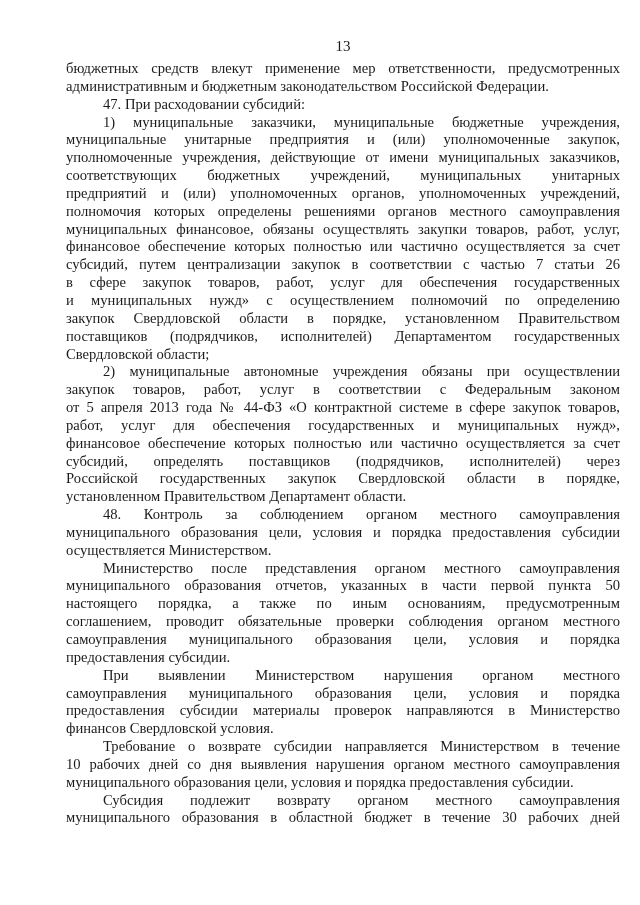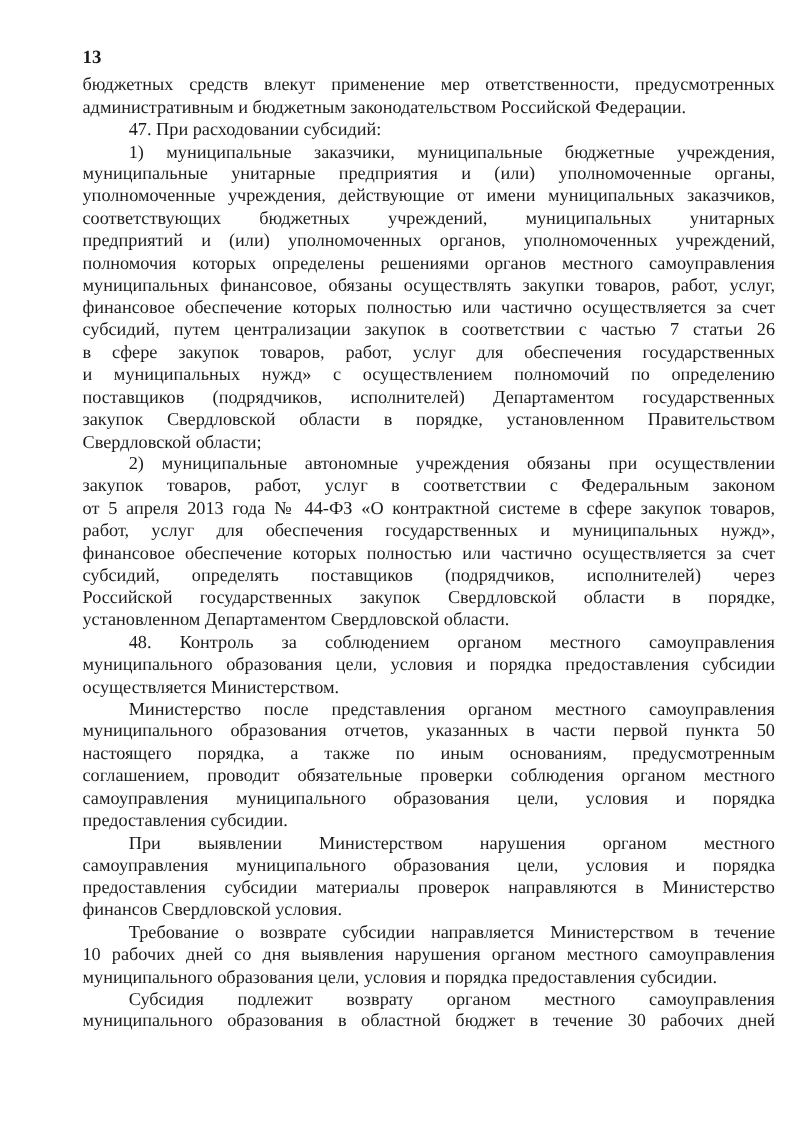--- a/index.html
+++ b/index.html
@@ -14,24 +14,23 @@
     background: #ffffff;
     overflow: hidden;
     font-family: "Liberation Serif", "DejaVu Serif", serif;
     color: #1b1b1b;
   }
   .pageno {
     position: absolute;
     top: 37px;
     left: 66px;
     width: 554px;
-    text-align: left;
+    text-align: center;
     font-size: 15px;
     line-height: 18px;
-    font-weight: bold;
   }
   .content {
     position: absolute;
     top: 60px;
     left: 66px;
     width: 554px;
     font-size: 14.6px;
     line-height: 17.85px;
   }
   .para { margin: 0; }
@@ -54,43 +53,43 @@
   <div class="content" id="content">
       <div class="para">
         <div class="line just">бюджетных средств влекут применение мер ответственности, предусмотренных</div>
         <div class="line">административным и бюджетным законодательством Российской Федерации.</div>
       </div>
       <div class="para">
         <div class="line first-indent">47. При расходовании субсидий:</div>
       </div>
       <div class="para">
         <div class="line just first-indent">1) муниципальные заказчики, муниципальные бюджетные учреждения,</div>
-        <div class="line just">муниципальные унитарные предприятия и (или) уполномоченные органы,</div>
+        <div class="line just">муниципальные унитарные предприятия и (или) уполномоченные закупок,</div>
         <div class="line just">уполномоченные учреждения, действующие от имени муниципальных заказчиков,</div>
         <div class="line just">соответствующих бюджетных учреждений, муниципальных унитарных</div>
         <div class="line just">предприятий и (или) уполномоченных органов, уполномоченных учреждений,</div>
         <div class="line just">полномочия которых определены решениями органов местного самоуправления</div>
         <div class="line just">муниципальных финансовое, обязаны осуществлять закупки товаров, работ, услуг,</div>
         <div class="line just">финансовое обеспечение которых полностью или частично осуществляется за счет</div>
         <div class="line just">субсидий, путем централизации закупок в соответствии с частью 7 статьи 26</div>
         <div class="line just">в сфере закупок товаров, работ, услуг для обеспечения государственных</div>
         <div class="line just">и муниципальных нужд» с осуществлением полномочий по определению</div>
+        <div class="line just">закупок Свердловской области в порядке, установленном Правительством</div>
         <div class="line just">поставщиков (подрядчиков, исполнителей) Департаментом государственных</div>
-        <div class="line just">закупок Свердловской области в порядке, установленном Правительством</div>
         <div class="line">Свердловской области;</div>
       </div>
       <div class="para">
         <div class="line just first-indent">2) муниципальные автономные учреждения обязаны при осуществлении</div>
         <div class="line just">закупок товаров, работ, услуг в соответствии с Федеральным законом</div>
         <div class="line just">от 5 апреля 2013 года № 44-ФЗ «О контрактной системе в сфере закупок товаров,</div>
         <div class="line just">работ, услуг для обеспечения государственных и муниципальных нужд»,</div>
         <div class="line just">финансовое обеспечение которых полностью или частично осуществляется за счет</div>
         <div class="line just">субсидий, определять поставщиков (подрядчиков, исполнителей) через</div>
         <div class="line just">Российской государственных закупок Свердловской области в порядке,</div>
-        <div class="line">установленном Департаментом Свердловской области.</div>
+        <div class="line">установленном Правительством Департамент области.</div>
       </div>
       <div class="para">
         <div class="line just first-indent">48. Контроль за соблюдением органом местного самоуправления</div>
         <div class="line just">муниципального образования цели, условия и порядка предоставления субсидии</div>
         <div class="line">осуществляется Министерством.</div>
       </div>
       <div class="para">
         <div class="line just first-indent">Министерство после представления органом местного самоуправления</div>
         <div class="line just">муниципального образования отчетов, указанных в части первой пункта 50</div>
         <div class="line just">настоящего порядка, а также по иным основаниям, предусмотренным</div>

